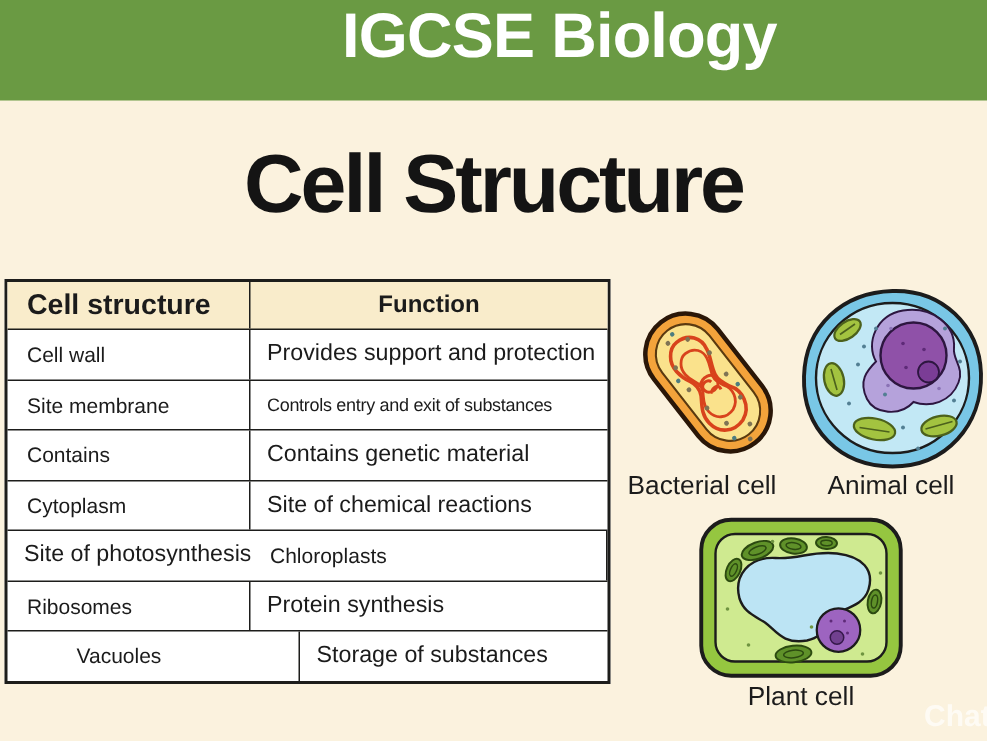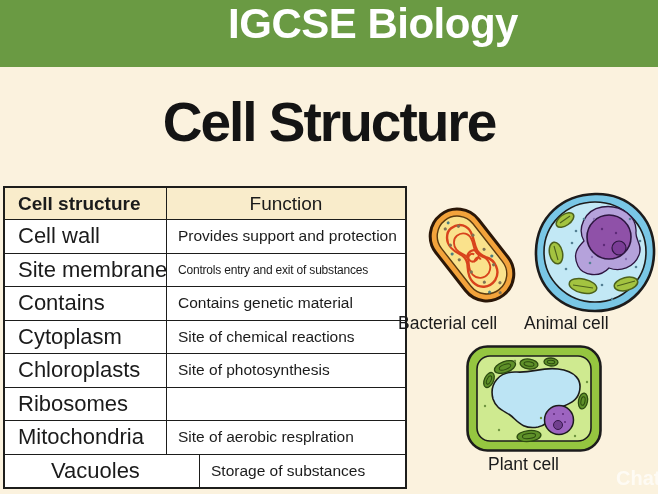--- a/index.html
+++ b/index.html
@@ -26,29 +26,29 @@
     position:absolute;left:3px;top:186px;width:400px;
     border:2.5px solid #1D1D1B;background:#ffffff;
   }
   .tr{
     display:grid;grid-template-columns:162px 1fr;
     border-bottom:1.5px solid #1D1D1B;height:32.5px;
   }
   .tr:last-child{border-bottom:none;margin-left:33px;}
   .tr.thead{height:31px;background:#F9ECCB;}
   .cell{display:flex;align-items:center;overflow:hidden;white-space:nowrap;}
-  .c1{border-right:1.5px solid #1D1D1B;padding-left:13px;font-size:22px;}
+  .c1{border-right:1.5px solid #1D1D1B;padding-left:13px;font-size:14px;}
   .c2{padding-left:11px;font-size:15.5px;}
   .thead .c1{font-size:19px;font-weight:700;}
-  .thead .c2{justify-content:center;padding-left:0;font-size:19px;font-weight:400;}
+  .thead .c2{justify-content:center;padding-left:0;font-size:16px;font-weight:700;}
   .condensed{font-size:12px;letter-spacing:-.2px;}
   
   .illu{position:absolute;}
   .cell-label{
-    position:absolute;width:140px;text-align:left;
+    position:absolute;width:140px;text-align:center;
     font-size:17.5px;font-weight:500;color:#1b1b1b;
   }
   .watermark{
     position:absolute;left:616px;top:467px;
     font-size:20px;font-weight:700;color:rgba(255,255,255,.68);
   }
 </style>
 </head>
 <body>
 
@@ -75,29 +75,26 @@
     </div>
     <div class="tr">
       <div class="cell c1">Contains</div>
       <div class="cell c2">Contains genetic material</div>
     </div>
     <div class="tr">
       <div class="cell c1">Cytoplasm</div>
       <div class="cell c2">Site of chemical reactions</div>
     </div>
     <div class="tr">
+      <div class="cell c2">Site of photosynthesis</div>
       <div class="cell c1">Chloroplasts</div>
-      <div class="cell c2">Site of photosynthesis</div>
     </div>
     <div class="tr">
       <div class="cell c1">Ribosomes</div>
-    </div>
-    <div class="tr">
-      <div class="cell c1">Mitochondria</div>
-      <div class="cell c2">Site of aerobic resplration</div>
+      <div class="cell c2">Protein synthesis</div>
     </div>
     <div class="tr">
       <div class="cell c1">Vacuoles</div>
       <div class="cell c2">Storage of substances</div>
     </div>
   </div>
 
   <svg class="illu" style="left:419px;top:196px" width="106" height="118" viewBox="0 0 106 118">
     <g transform="rotate(-38 53 59)">
       <rect x="26" y="8" width="54" height="102" rx="27" fill="#F3A33B" stroke="#2A1708" stroke-width="3"></rect>
@@ -201,17 +198,17 @@
         <circle cx="34" cy="86" r="1.2"></circle>
       <circle cx="110" cy="92" r="1.2"></circle>
         <circle cx="122" cy="38" r="1.2"></circle>
       <circle cx="50" cy="17" r="1.2"></circle>
         <circle cx="76" cy="74" r="1.2"></circle>
     </g>
   </svg>
 
   <div class="cell-label" style="left:398px;top:313px">Bacterial cell</div>
   <div class="cell-label" style="left:524px;top:313px">Animal cell</div>
-  <div class="cell-label" style="left:488px;top:454px">Plant cell</div>
+  <div class="cell-label" style="left:464px;top:454px">Plant cell</div>
 
   <div class="watermark">Chat</div>
 
 </div>
 
 </body></html>

